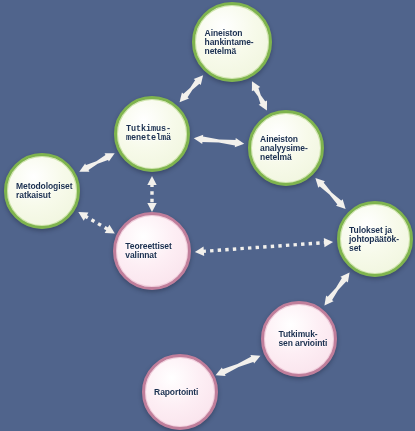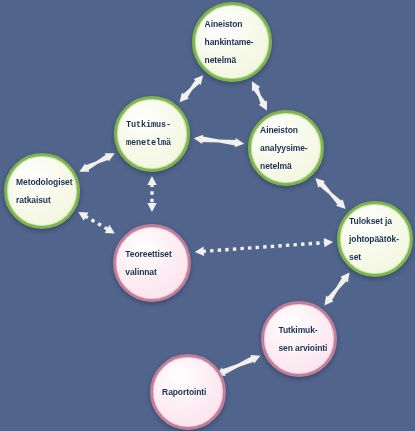--- a/index.html
+++ b/index.html
@@ -26,21 +26,21 @@
     position: absolute;
     border-radius: 50%;
     box-sizing: border-box;
     display: flex;
     align-items: center;
     justify-content: flex-start;
     z-index: 5;
   }
   .node .label {
     font-size: 8.5px;
-    line-height: 18px;
+    line-height: 9px;
     color: #1b3050;
     font-weight: bold;
     letter-spacing: -0.1px;
     padding-left: 13%;
     padding-right: 2%;
     text-align: left;
     white-space: pre-line;
     text-shadow: 0 1px 0 rgba(255,255,255,0.55);
   }
   .node.green {
@@ -128,30 +128,30 @@
       </div>
       <div class="node green" style="left: 248px; top: 110px; width: 76px; height: 76px;">
         <div class="label">Aineiston
 analyysime-
 netelmä</div>
       </div>
       <div class="node green" style="left: 4px; top: 153px; width: 76px; height: 76px;">
         <div class="label">Metodologiset
 ratkaisut</div>
       </div>
-      <div class="node pink" style="left: 113px; top: 224px; width: 78px; height: 78px;">
+      <div class="node pink" style="left: 113px; top: 212px; width: 78px; height: 78px;">
         <div class="label">Teoreettiset
 valinnat</div>
       </div>
       <div class="node green" style="left: 337px; top: 201px; width: 76px; height: 76px;">
         <div class="label">Tulokset ja
 johtopäätök-
 set</div>
       </div>
       <div class="node pink" style="left: 261px; top: 301px; width: 76px; height: 76px; justify-content: center;">
         <div class="label">Tutkimuk-
 sen arviointi</div>
       </div>
-      <div class="node pink" style="left: 150px; top: 354px; width: 76px; height: 76px;">
+      <div class="node pink" style="left: 142px; top: 354px; width: 76px; height: 76px;">
         <div class="label">Raportointi</div>
       </div>
     </div>
 </div>
 
 </body></html>

